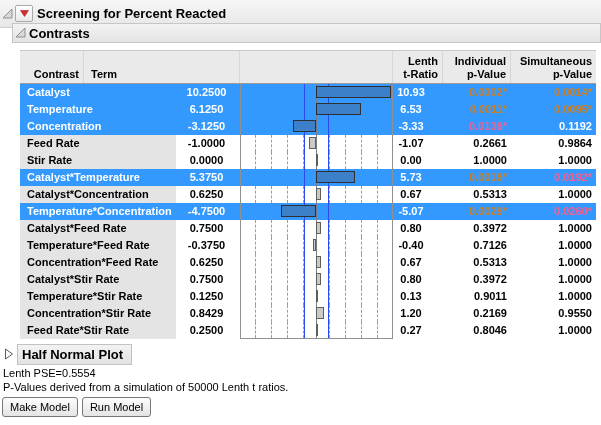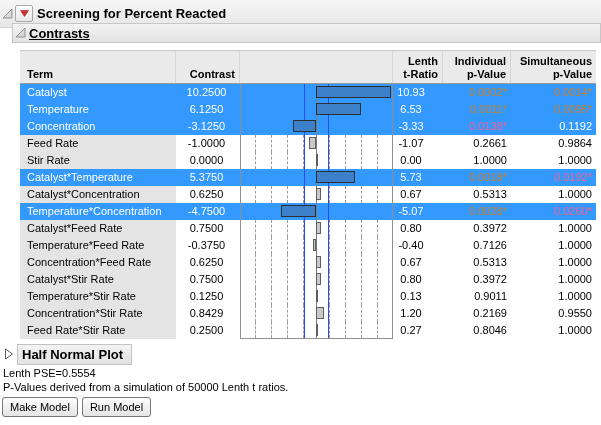--- a/index.html
+++ b/index.html
@@ -19,41 +19,41 @@
   .menu-btn {
     width:16px; height:15px; margin-left:2px;
     background:linear-gradient(#ffffff,#e9e9e9);
     border:1px solid #a8a8a8; border-radius:2px;
     display:flex; align-items:center; justify-content:center;
   }
   .contrasts-bar {
     position:absolute; top:23px; left:12px; right:0; height:20px;
     background:linear-gradient(#f3f3f3,#e3e3e3);
     border:1px solid #c6c6c6;
-    display:flex; align-items:center; box-sizing:border-box;text-decoration:underline;
+    display:flex; align-items:center; box-sizing:border-box;
   }
   .contrasts-bar .title-text { font-size:13px; margin-left:3px; }
   .disc { display:inline-block; margin-left:2px; }
 
   
   #thead {
     position:absolute; top:50px; left:20px; width:576px; height:34px;
     display:flex; background:#eaeaea; box-sizing:border-box;
     border-top:1px solid #c9c9c9; border-bottom:1px solid #9c9c9c;
     font-size:11px; font-weight:bold;
   }
   #thead .hc {
     display:flex; flex-direction:column; justify-content:flex-end;
     box-sizing:border-box; padding-bottom:2px;
     border-right:1px solid #d6d6d6;
   }
   #thead .hc:last-child { border-right:none; }
   #thead .hc div { text-align:right; padding-right:4px; line-height:13px; }
   #thead .hc.left div { text-align:left; padding-left:7px; padding-right:0; }
-  #rows { position:absolute; top:84px; left:20px; width:576px; font-size:11px; }
+  #rows { position:absolute; top:84px; left:20px; width:576px; font-size:11px;font-weight:bold; }
   .row { display:flex; height:17px; line-height:17px; }
   .cell { box-sizing:border-box; height:17px; overflow:hidden; white-space:nowrap; }
   .c-term     { width:156px; padding-left:7px; background:#e4e4e4; }
   .c-contrast { width:64px;  text-align:center; padding-right:3px; background:#fff; }
   .c-plot     { width:153px; position:relative; background:#fff;
                 border-left:1px solid #8f8f8f; border-right:1px solid #8f8f8f; }
   .row:last-child .c-plot { border-bottom:1px solid #8f8f8f; }
   .c-t        { width:50px; text-align:center; padding-right:14px; background:#fff; }
   .c-p1       { width:68px; text-align:right; padding-right:4px; background:#fff; }
   .c-p2       { width:85px; text-align:right; padding-right:4px; background:#fff; }
@@ -114,25 +114,25 @@
   <div class="contrasts-bar">
     <span class="disc">
       <svg width="11" height="11">
           <polygon points="10,1 10,10 1,10" fill="#d9d9d9" stroke="#8f8f8f" stroke-width="1"></polygon>
         </svg>
     </span>
     <span class="title-text">Contrasts</span>
   </div>
 
   <div id="thead">
+    <div class="hc" style="width:64px">
+        <div>Contrast</div>
+      </div>
     <div class="hc left" style="width:156px">
         <div>Term</div>
-      </div>
-    <div class="hc" style="width:64px">
-        <div>Contrast</div>
       </div>
     <div class="hc" style="width:153px">
         <div></div>
       </div>
     <div class="hc" style="width:50px">
         <div>Lenth</div>
         <div>t-Ratio</div>
       </div>
     <div class="hc" style="width:68px">
         <div>Individual</div>

